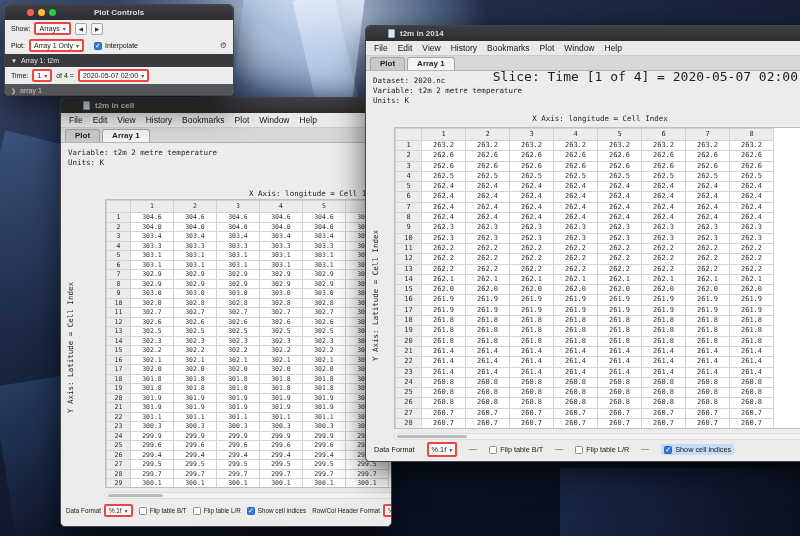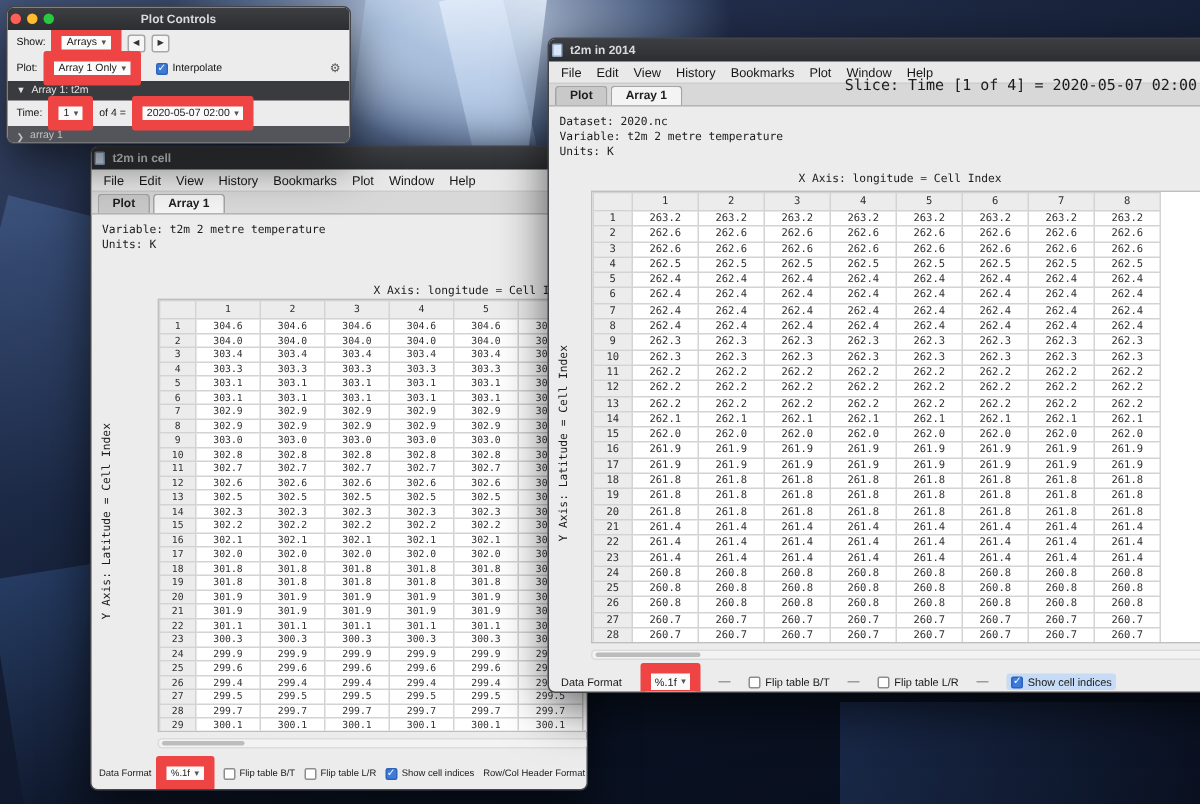--- a/index.html
+++ b/index.html
@@ -18,21 +18,21 @@
   .s1 { left:238px; top:-25px; width:120px; height:150px; background:linear-gradient(200deg,#eef4fc,#a9c0de 45%,transparent 80%); transform:rotate(7deg); opacity:.9; }
   .s2 { left:305px; top:-5px; width:42px; height:115px; background:linear-gradient(185deg,#e4eefb,#b8cce8 60%,transparent 95%); transform:rotate(-13deg); opacity:.85; }
   .s3 { left:-35px; top:140px; width:120px; height:320px; background:linear-gradient(170deg,rgba(86,124,182,.38),rgba(40,66,110,.18) 60%,transparent); transform:rotate(14deg); }
   .s4 { left:5px; top:380px; width:75px; height:170px; background:linear-gradient(160deg,rgba(52,84,136,.5),transparent 85%); transform:rotate(-9deg); }
   .s5 { left:560px; top:468px; width:250px; height:80px; background:linear-gradient(100deg,rgba(38,60,104,.55),rgba(16,26,48,.2)); }
 
   
   .window { position:absolute; background:#ececec; border:1px solid #43454a; border-radius:5px;
             box-shadow:0 12px 32px rgba(0,0,0,.6); overflow:hidden; }
   .titlebar { height:15px; background:linear-gradient(#3d3e41,#2d2e31); color:#d9dbde;
-              display:flex; align-items:center; gap:5px; padding:0 2px; font-size:8px; position:relative; }
+              display:flex; align-items:center; gap:5px; padding:0 22px; font-size:8px; position:relative; }
   .wtitle { font-weight:bold; white-space:nowrap; }
   .ctitle { position:absolute; left:0; right:0; text-align:center; font-weight:bold; pointer-events:none; }
   .traffic { display:flex; gap:4px; align-items:center; }
   .dot { width:7px; height:7px; border-radius:50%; display:inline-block; }
   .docicon { width:7px; height:9px; background:#d9e6f8; border:1px solid #8fa6c4; border-radius:1px; display:inline-block; }
   .menubar { height:15px; background:#e9e9e9; border-bottom:1px solid #cdcdcd; display:flex; align-items:center; padding:0 3px; font-size:8.5px; color:#161616; }
   .menubar span { padding:0 5px; white-space:nowrap; }
   .tabsrow { height:15px; background:#d8d8d8; border-bottom:1px solid #b5b5b5; display:flex; align-items:flex-end; padding:1px 4px 0; }
   .tab { font-size:8px; font-weight:bold; padding:1px 9px 2px; border:1px solid #a5a5a5; border-bottom:none;
          border-radius:3px 3px 0 0; background:#c9c9c9; color:#1e1e1e; margin-right:2px; white-space:nowrap; }
@@ -49,21 +49,21 @@
   .t-test th,.t-test td { font-size:6.5px; line-height:8.5px; padding:0 2px; width:43px; }
   .t-test th:first-child { width:24px; }
   .t-test thead th { line-height:11px; }
   .t-2020 th,.t-2020 td { font-size:7px; line-height:9.3px; padding:0 2px; width:44px; }
   .t-2020 th:first-child { width:26px; }
   .t-2020 thead th { line-height:11px; }
   .scrollbar-h { position:absolute; height:7px; background:#f3f3f3; border:1px solid #dcdcdc; border-radius:3px; }
   .thumb { position:absolute; top:1px; height:3px; background:#bcbcbc; border-radius:2px; }
 
   .footer { position:absolute; display:flex; align-items:center; color:#191919; white-space:nowrap; }
-  .select { display:inline-flex; align-items:center; gap:3px; background:#fbfbfb; border:7px solid #ef4444;
+  .select { display:inline-flex; align-items:center; gap:3px; background:#fbfbfb; border:2px solid #ef4444;
             border-radius:2px; padding:1px 3px; color:#222; }
   .chev { font-size:6px; color:#555; line-height:6px; }
   .checkbox { width:8px; height:8px; border:1px solid #8d8d8d; border-radius:1.5px; background:#fff;
               display:inline-flex; align-items:center; justify-content:center; font-size:7px; line-height:7px; color:#fff; flex:none; }
   .checkbox.checked { background:#3d7bd9; border-color:#2e63ba; }
   .cbgroup { display:inline-flex; align-items:center; gap:3px; }
   .cbgroup.hl { background:#c6dcf6; border-radius:2px; padding:1px 3px; }
   .sep { width:8px; border-top:1px solid #9b9b9b; display:inline-block; }
 
   
@@ -79,21 +79,21 @@
   
   .win-test { left:60px; top:97px; width:332px; height:430px; z-index:10; }
   .ax-test { left:188px; top:91px; }
   .ay-test { left:5px; top:115px; height:270px; }
   .tw-test { left:44px; top:101px; width:287px; height:289px; }
   .sb-test { left:44px; top:394px; width:287px; }
   .f-test  { left:5px; top:406px; width:324px; font-size:6.3px; gap:3px; }
 
   
   .win-2020 { left:365px; top:25px; width:462px; height:437px; z-index:20; }
-  .slice { position:absolute; right:28px; top:26px; font-family:"DejaVu Sans Mono",monospace; font-size:10px; color:#1c1c1c; white-space:nowrap; }
+  .slice { position:absolute; right:28px; top:43px; font-family:"DejaVu Sans Mono",monospace; font-size:13px; color:#1c1c1c; white-space:nowrap; }
   .ax-2020 { left:28px; top:88px; width:412px; text-align:center; }
   .ay-2020 { left:5px; top:130px; height:280px; }
   .tw-2020 { left:28px; top:101px; width:414px; height:302px; }
   .sb-2020 { left:28px; top:407px; width:414px; }
   .f-2020  { left:8px; top:416px; right:8px; font-size:7.3px; gap:12px; }
 </style>
 </head>
 <body>
 
 <div class="desktop">

